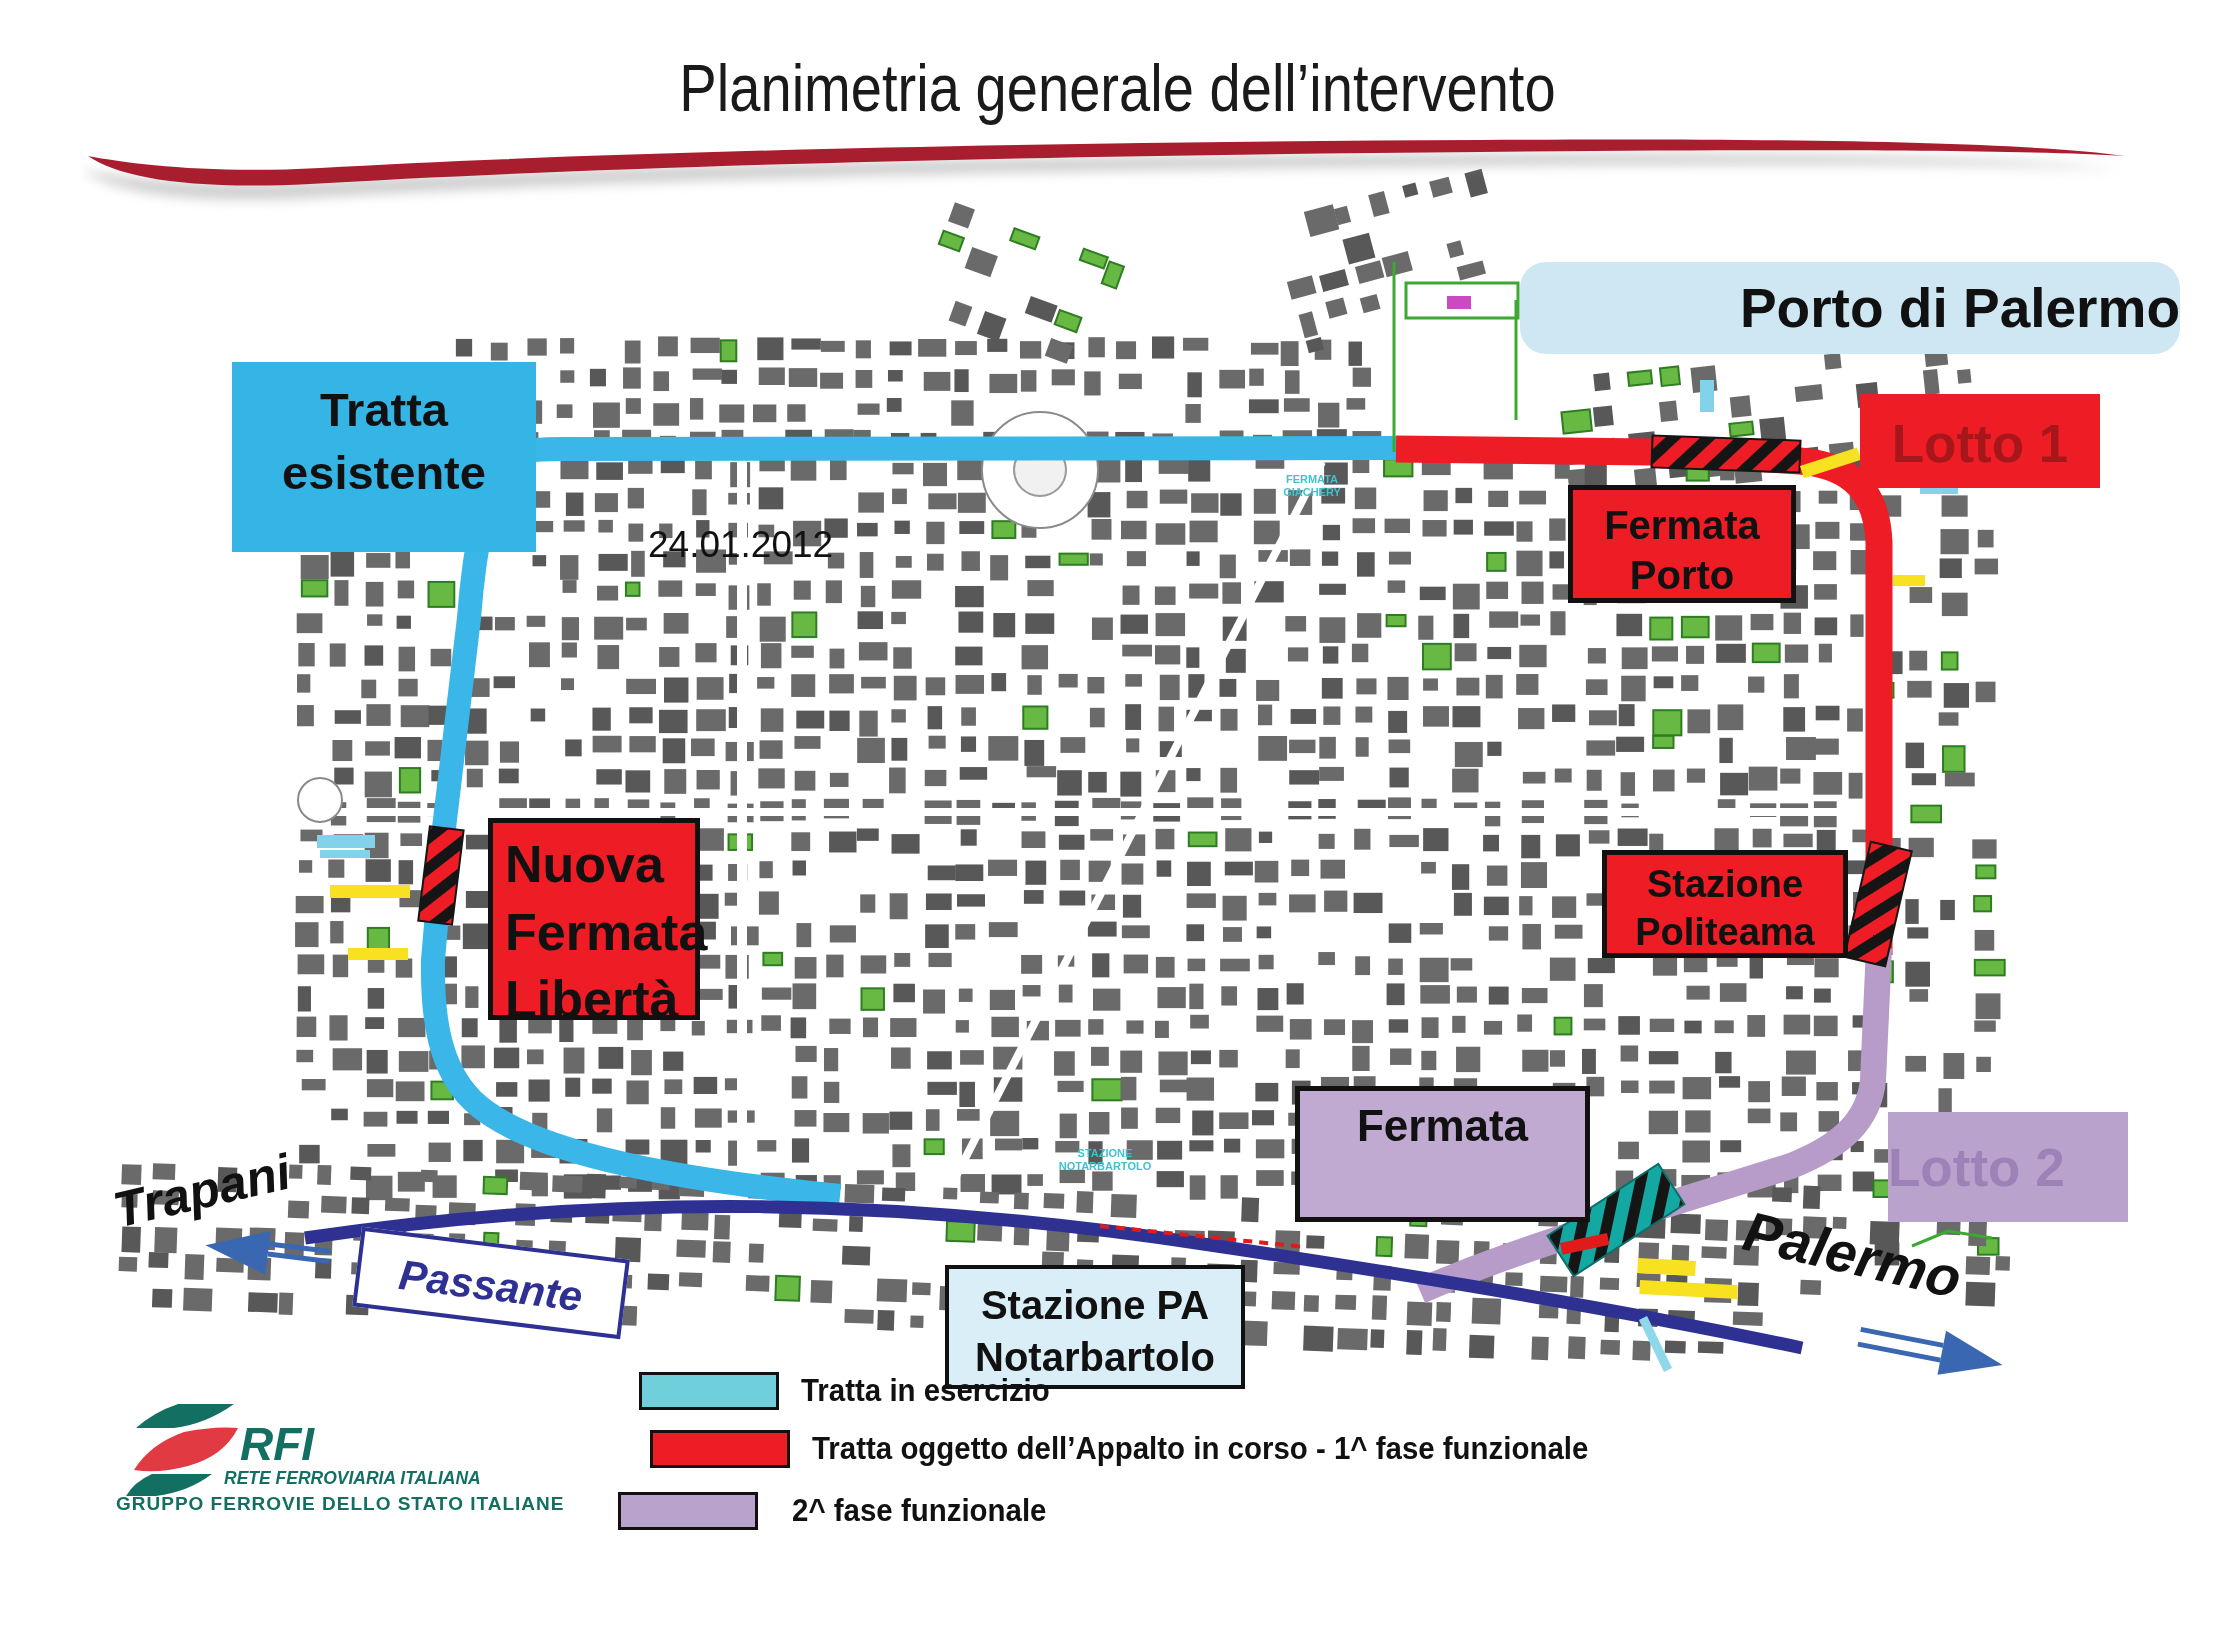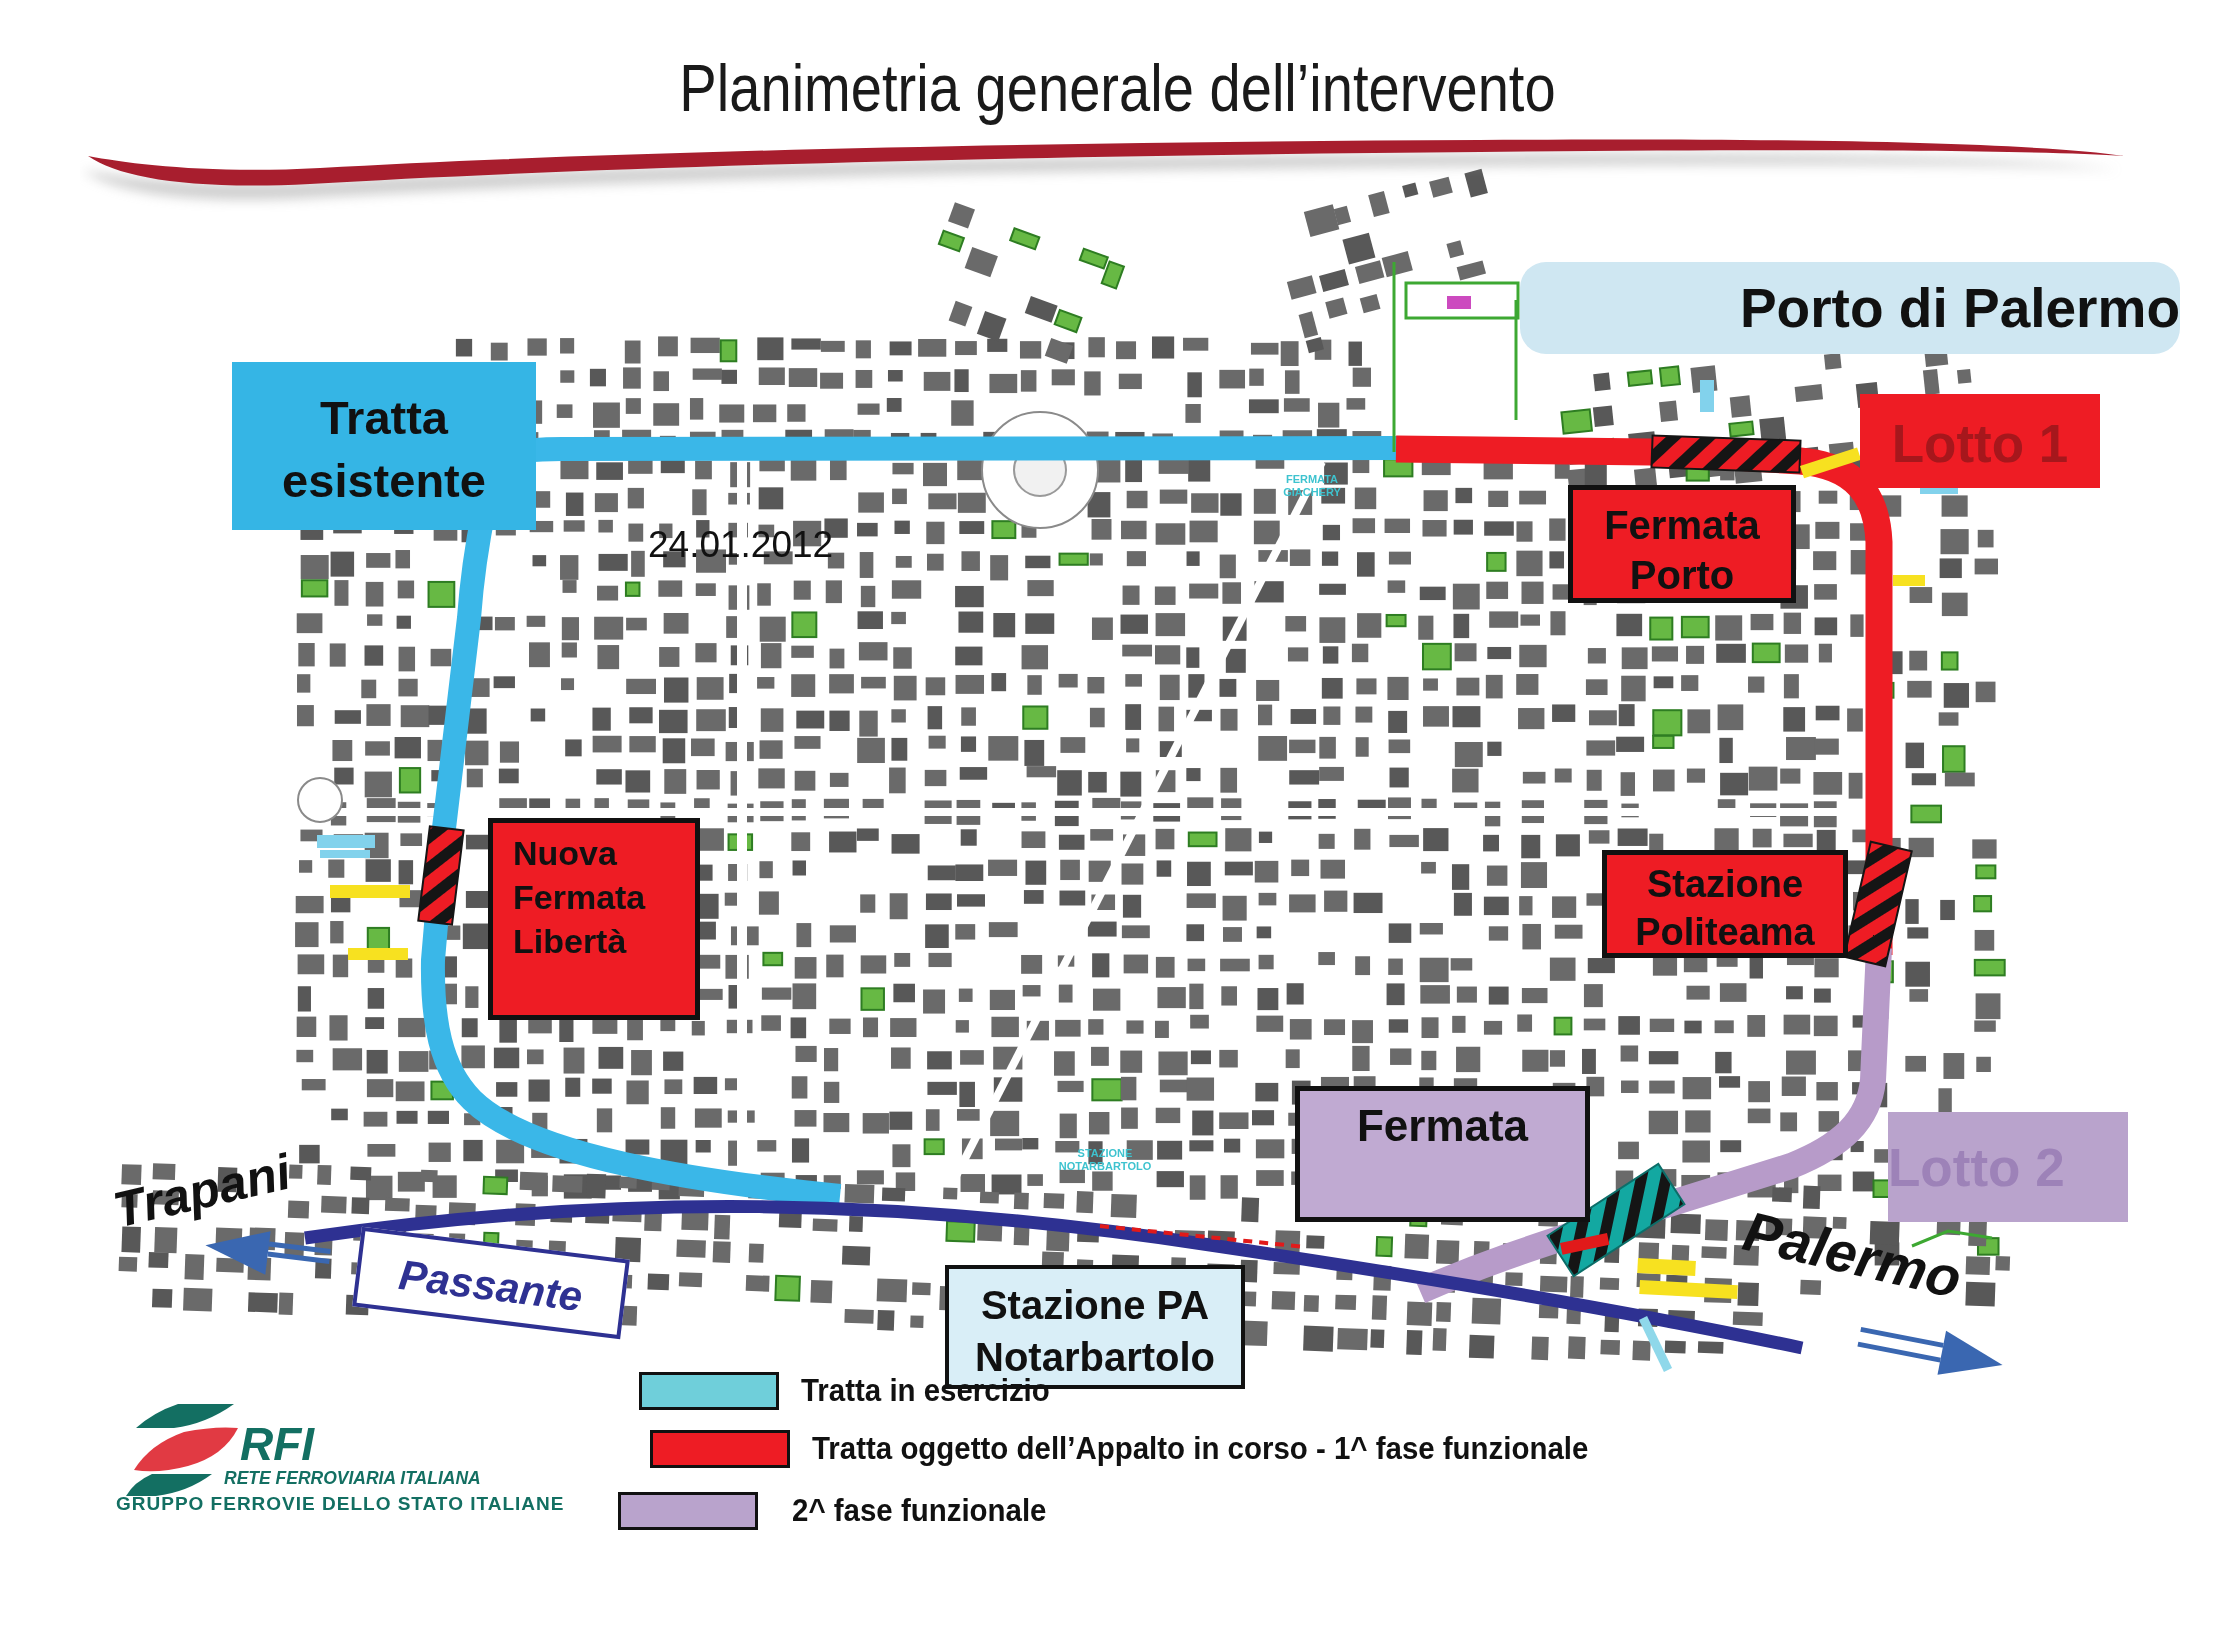--- a/index.html
+++ b/index.html
@@ -6,28 +6,28 @@
   .slide{position:relative;width:2235px;height:1629px;background:#fff;overflow:hidden;
          font-family:"Liberation Sans",sans-serif;}
   .abs{position:absolute;}
   .page-title{top:50px;left:0;width:100%;text-align:center;font-size:66px;font-weight:400;
               color:#1a1a1a;transform:scaleX(.85);letter-spacing:0px;}
   #map-svg{left:0;top:0;}
   .map-date{left:648px;top:524px;font-size:37px;color:#111;}
   .micro-label{color:#3ec3cf;font-size:11px;font-weight:bold;text-align:center;line-height:1.15;}
   .label-box{box-sizing:border-box;color:#111;font-weight:bold;}
   .box-porto{left:1520px;top:262px;width:660px;height:92px;font-size:55px;text-align:right;line-height:92px;border-radius:26px;}
-  .box-tratta{left:232px;top:362px;width:304px;height:168px;font-size:47px;text-align:center;
-              line-height:1.35;padding-top:24px;}
+  .box-tratta{left:232px;top:362px;width:304px;height:190px;font-size:47px;text-align:center;
+              line-height:1.35;padding-top:16px;}
   .box-lotto1{left:1860px;top:394px;width:240px;height:94px;font-size:53px;text-align:center;line-height:100px;}
   .box-lotto2{left:1888px;top:1112px;width:240px;height:110px;font-size:53px;text-align:left;line-height:112px;}
   .box-fporto{left:1568px;top:485px;width:228px;height:118px;border:5px solid #111;font-size:40px;
               text-align:center;line-height:1.25;padding-top:10px;}
-  .box-liberta{left:488px;top:818px;width:212px;height:202px;border:5px solid #111;font-size:34px;
-               text-align:left;line-height:1.3;padding:8px 0 0 20px;}
+  .box-liberta{left:488px;top:818px;width:212px;height:202px;border:5px solid #111;font-size:52px;
+               text-align:left;line-height:1.3;padding:8px 0 0 12px;}
   .box-politeama{left:1602px;top:850px;width:246px;height:108px;border:5px solid #111;font-size:38px;
                  text-align:center;line-height:1.25;padding-top:6px;}
   .box-malaspina{left:1295px;top:1086px;width:295px;height:136px;border:5px solid #111;font-size:44px;
                  text-align:center;line-height:1.3;padding-top:6px;}
   .box-notarbartolo{left:945px;top:1229px;width:300px;height:124px;border:4px solid #111;font-size:40px;
                     text-align:center;line-height:1.3;padding-top:10px;margin-top:36px;}
   .box-passante{left:356px;top:1243px;width:270px;height:80px;border:4px solid #2e3192;background:#fff;
                 font-size:42px;font-style:italic;text-align:center;line-height:78px;
                 transform:rotate(7deg);}
   .dir-label{font-size:50px;font-weight:bold;font-style:italic;color:#111;white-space:nowrap;}

